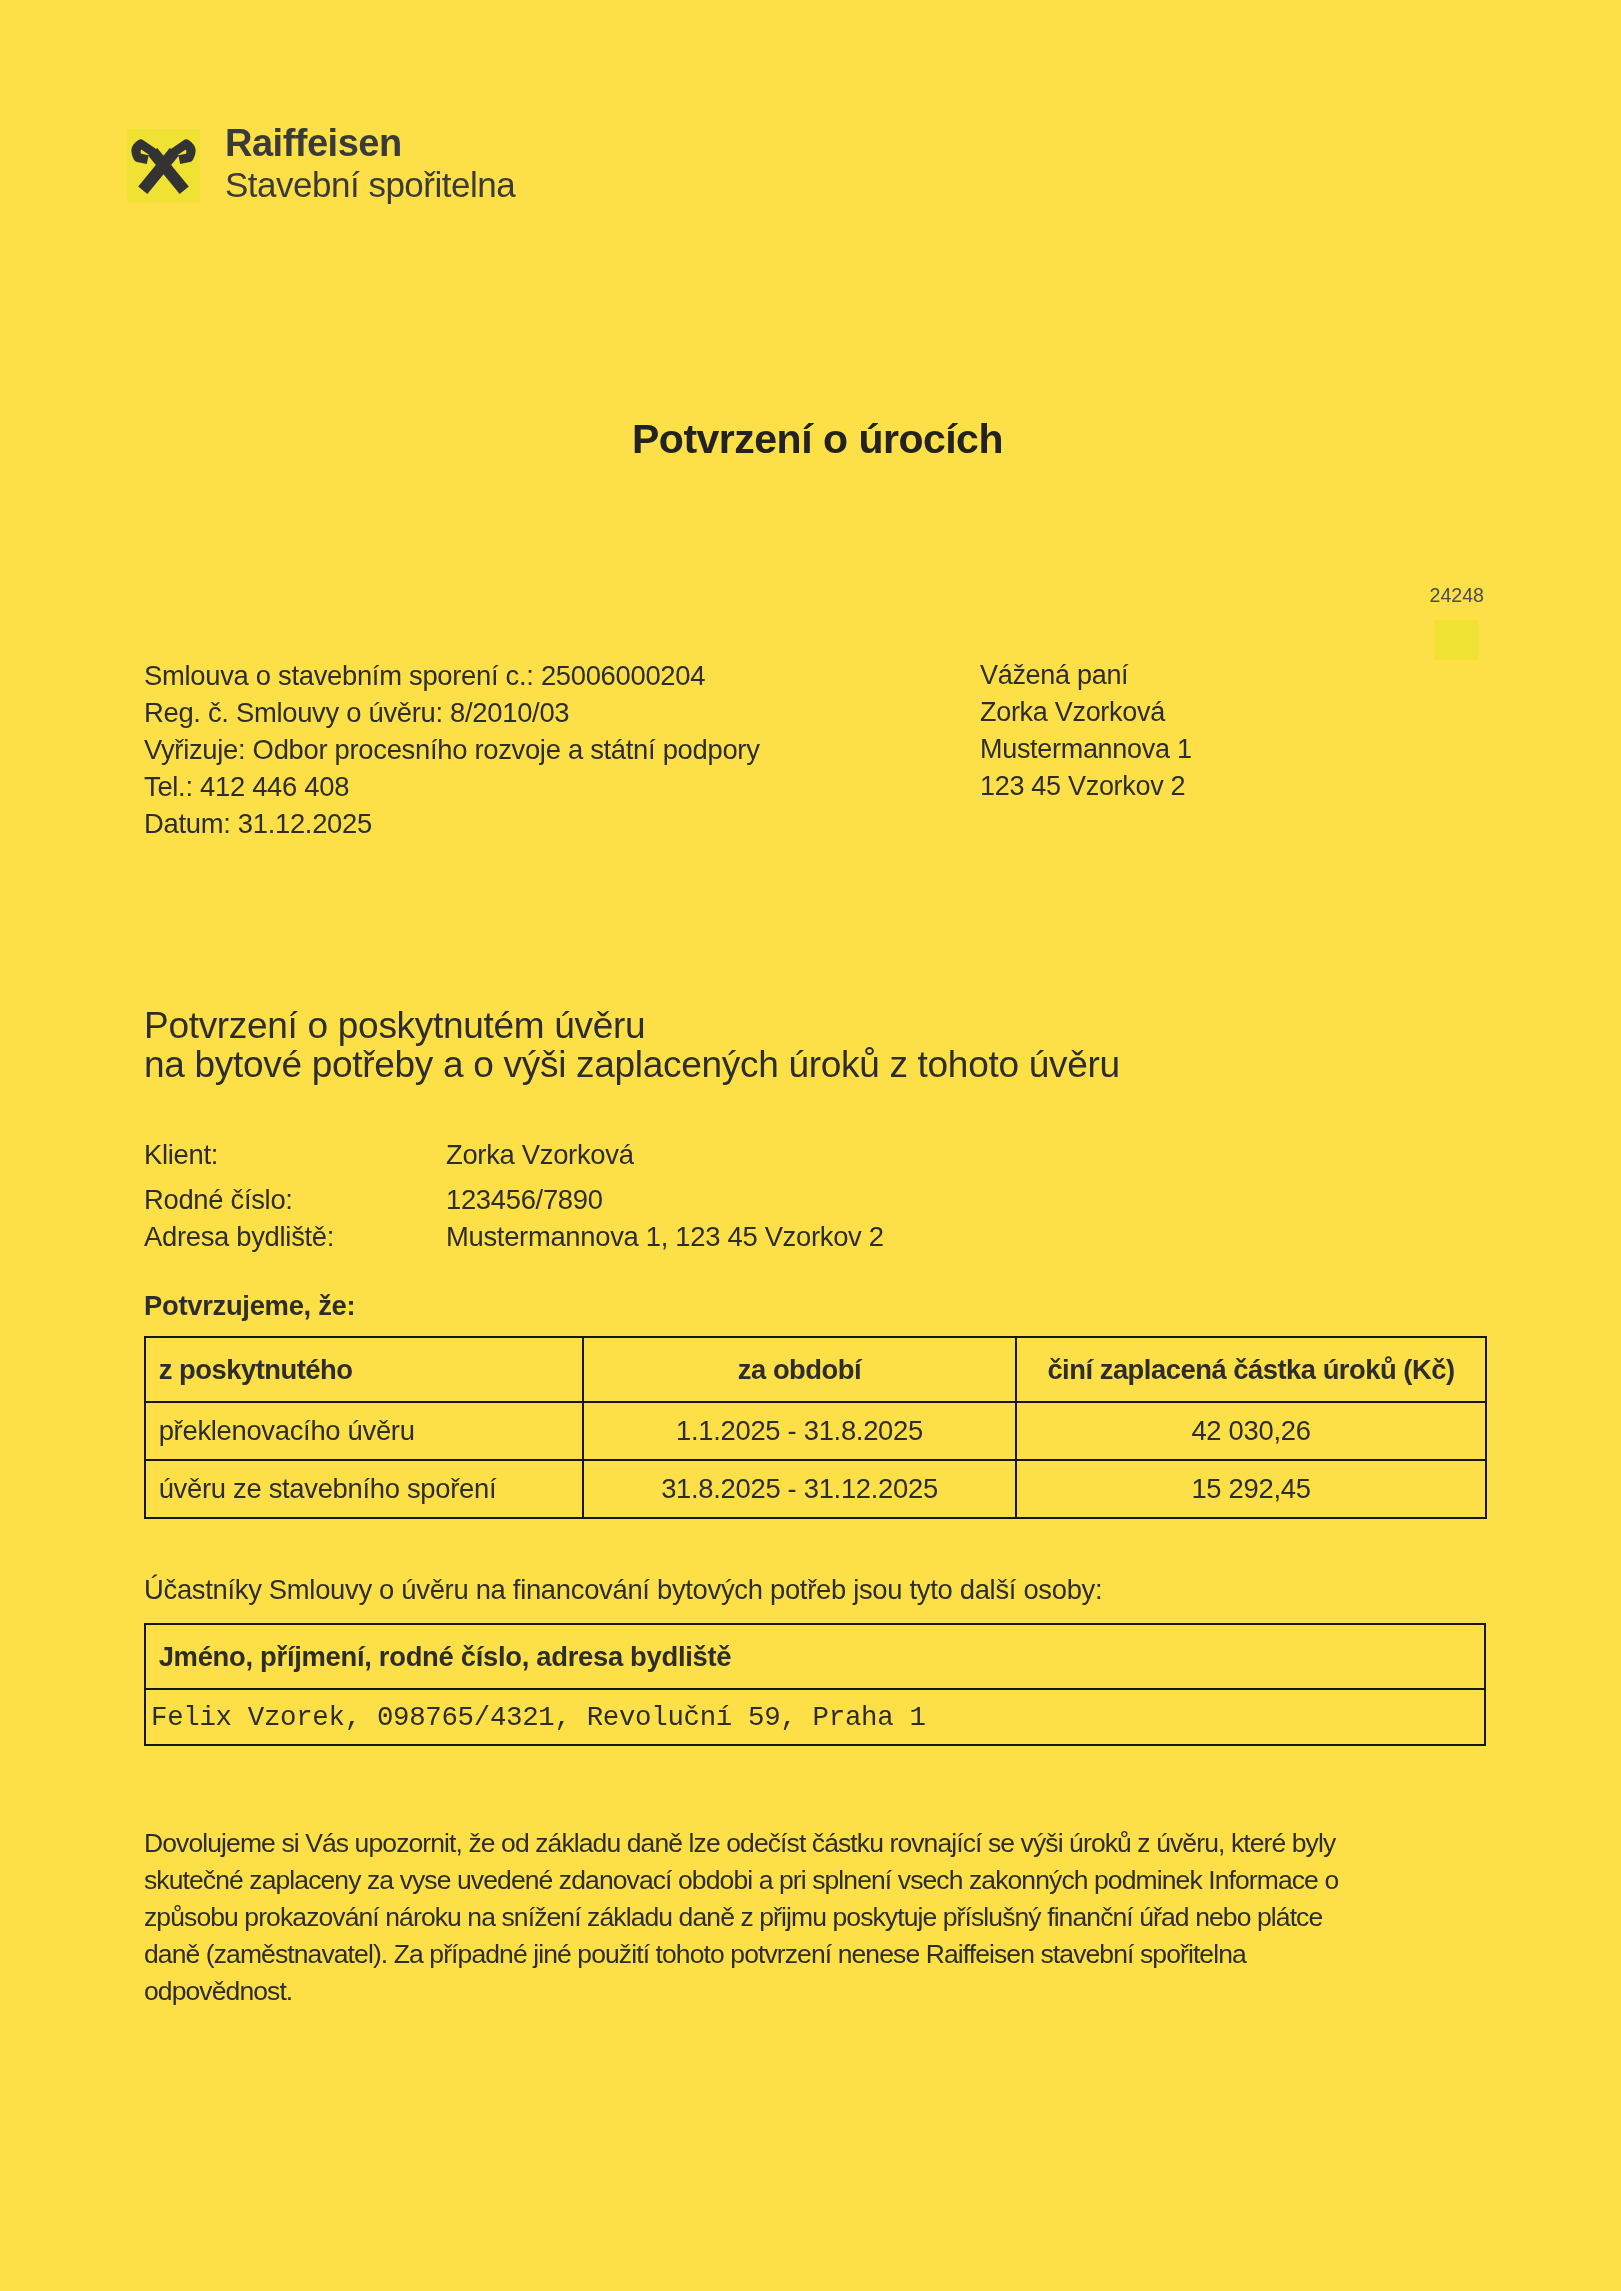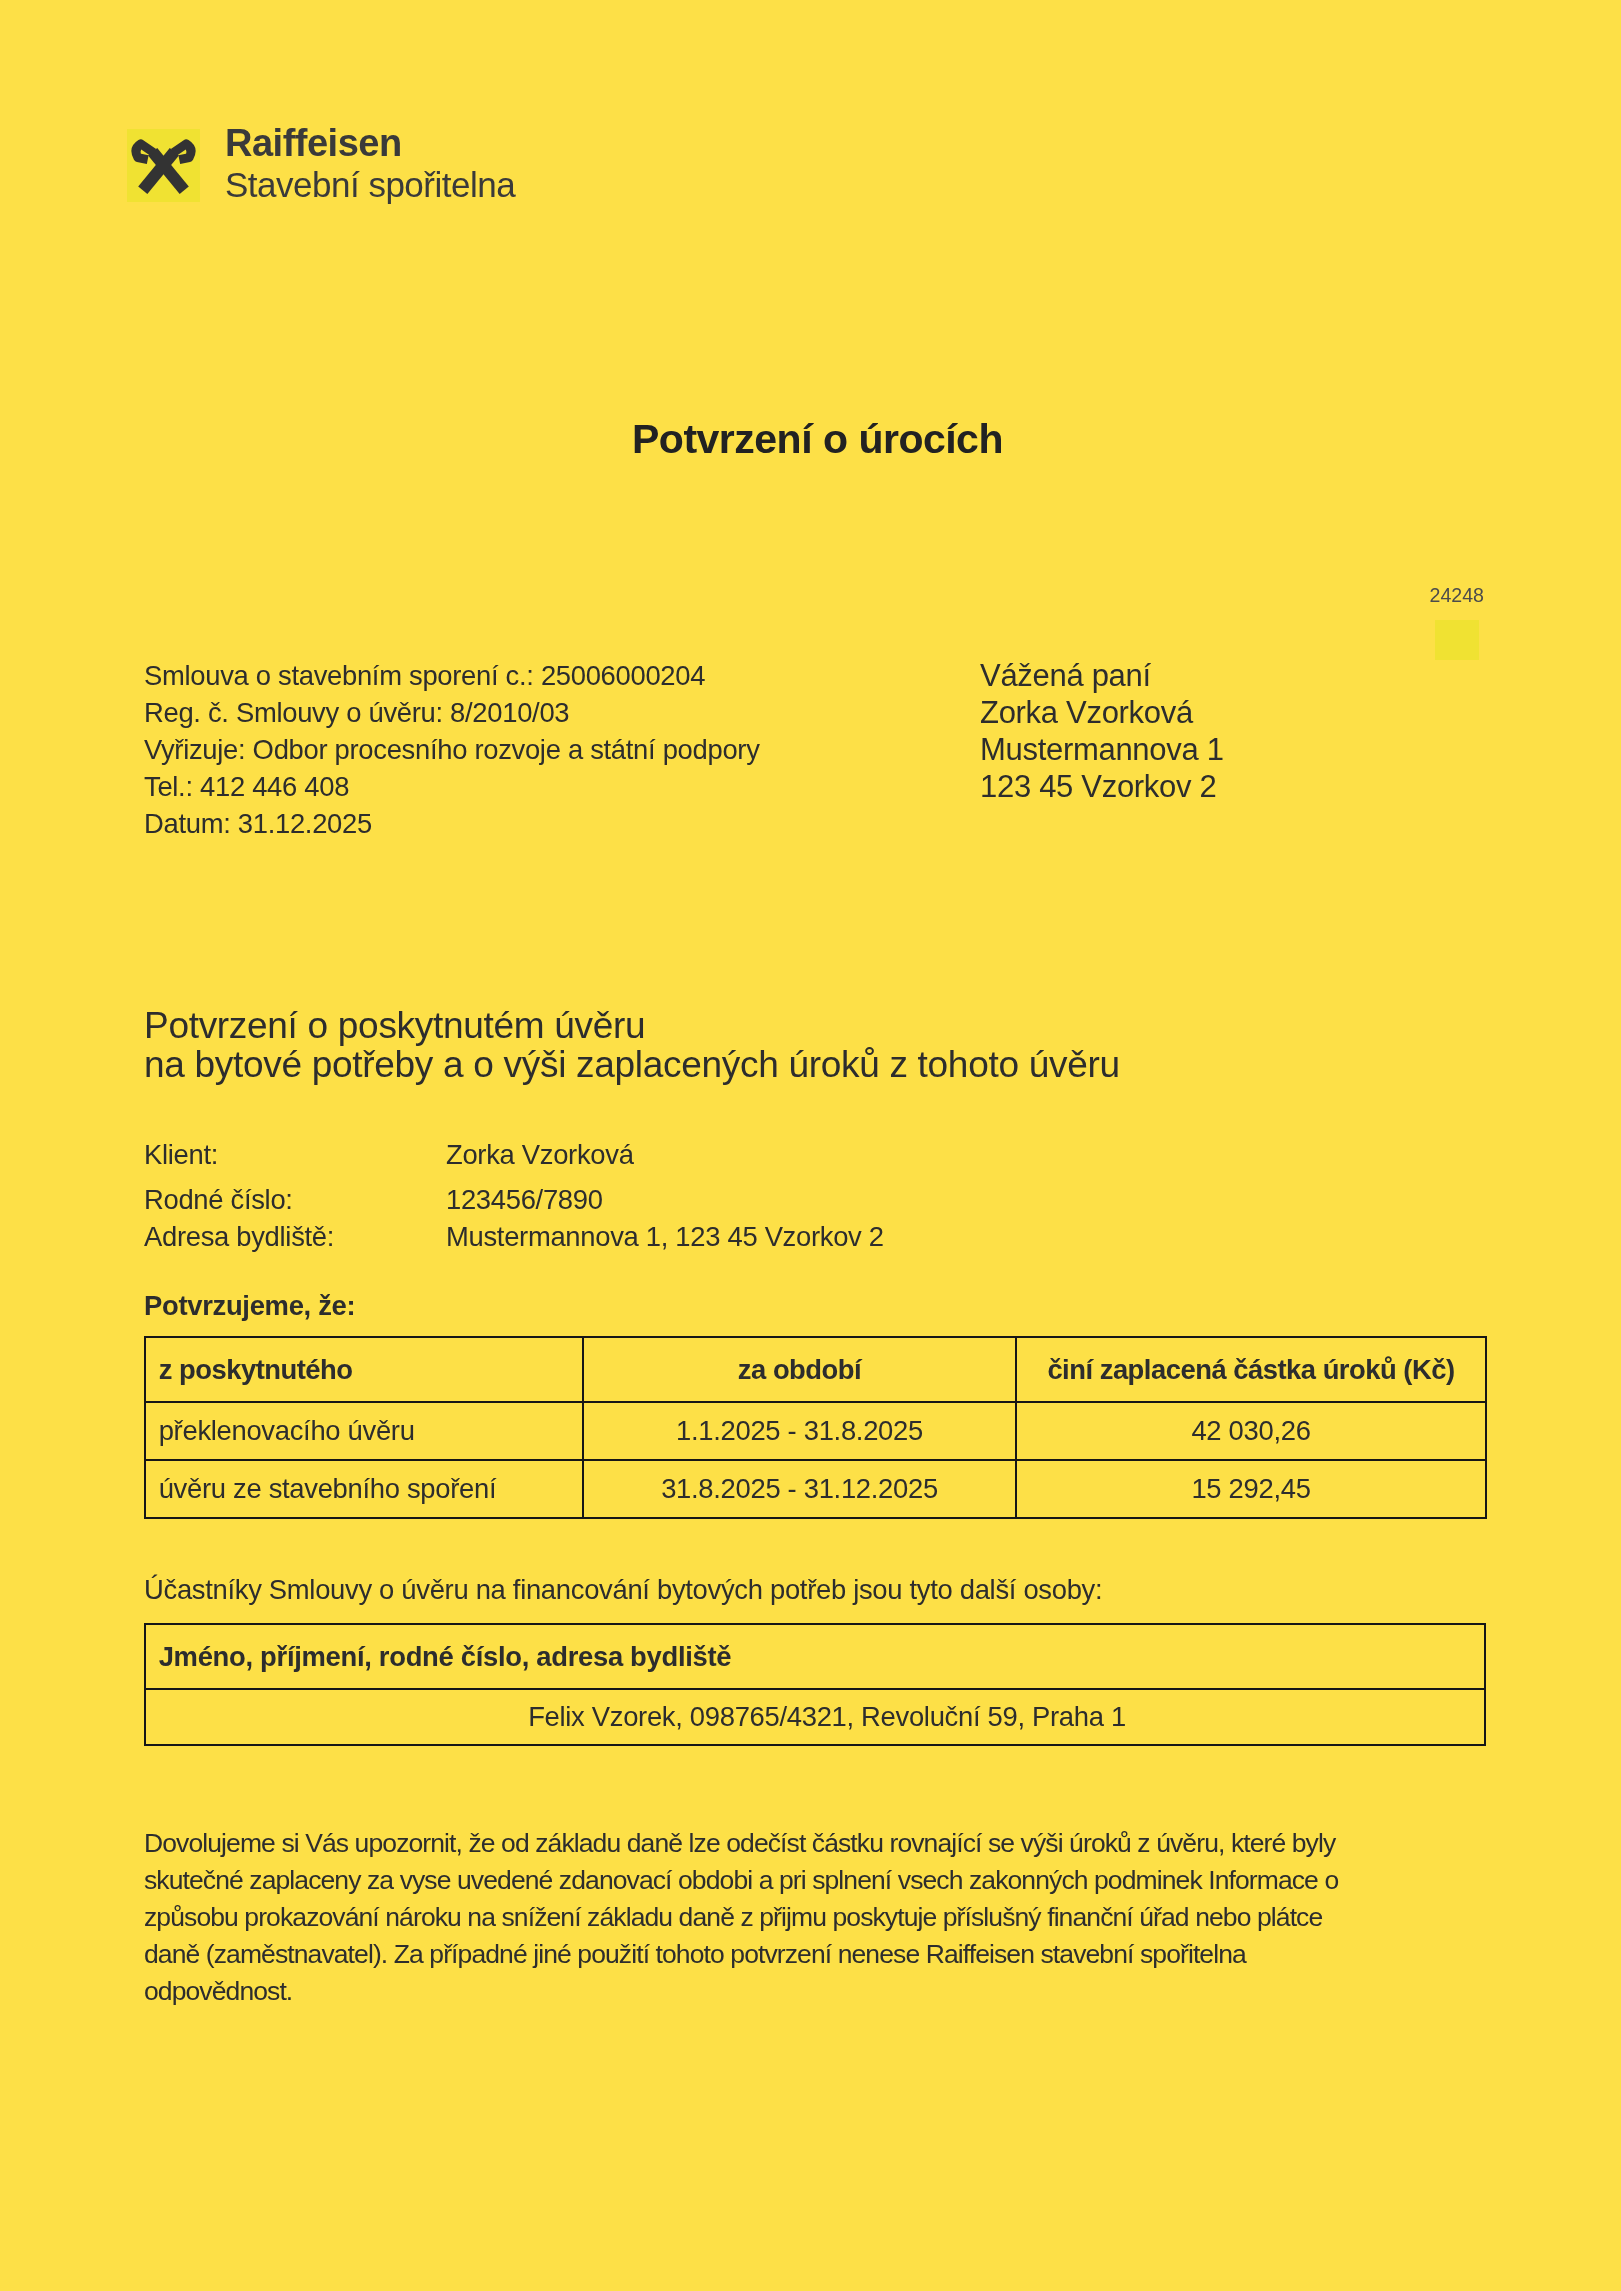--- a/index.html
+++ b/index.html
@@ -23,21 +23,21 @@
   .title { position:absolute; left:0; right:0; top:416px; margin:0; text-align:center;
            font-size:41px; font-weight:700; color:#222222; letter-spacing:-0.5px;padding-left:14px; }
 
   
   .ref-number { position:absolute; left:1423px; top:584px; width:61px; text-align:right;
                 font-size:19.6px; color:#4c4c4c; letter-spacing:0; }
   .ref-square { position:absolute; left:1435px; top:620px; width:44px; height:40px; }
 
   
   .meta      { position:absolute; left:144px;  top:657px; font-size:27.4px; line-height:37px; }
-  .recipient { position:absolute; left:980px; top:657px; font-size:31px; line-height:37px; }
+  .recipient { position:absolute; left:980px; top:657px; font-size:27px; line-height:37px; }
 
   
   .subject { position:absolute; left:144px; top:1006px; font-size:37px; line-height:39px; }
 
   
   .client-row { position:absolute; left:144px; font-size:27.4px; }
   .client-row .val { position:absolute; left:302px; white-space:nowrap; }
   .row-klient { top:1139px; font-weight:400; }
   .row-rc     { top:1184px; }
   .row-adr    { top:1221px; }
@@ -54,21 +54,21 @@
   .interest-table th.c1, .interest-table td.c1 { text-align:left; padding-left:12.7px; }
   .interest-table th.c2, .interest-table td.c2,
   .interest-table th.c3, .interest-table td.c3 { text-align:center; }
 
   .participants-intro { position:absolute; left:144px; top:1574px; font-size:27.4px; }
 
   .participants-table { position:absolute; left:144px; top:1623px; width:1342px;
                         border:2.9px solid #161616; font-size:27.4px; }
   .participants-table th { height:61px; font-weight:700; text-align:left; padding-left:12.7px;
                            border-bottom:2.9px solid #161616; vertical-align:middle; white-space:nowrap; }
-  .participants-table td { height:52px; text-align:center; padding-left:25px; vertical-align:middle; white-space:nowrap; }
+  .participants-table td { height:52px; text-align:left; padding-left:5px; vertical-align:middle; white-space:nowrap;font-family:Liberation Mono, monospace; }
 
   
   .disclaimer { position:absolute; left:144px; top:1825px; font-size:26.5px; line-height:37px;
                 letter-spacing:-0.9px; color:#2d2d2d; }
   .disclaimer div { white-space:nowrap; }
 </style>
 </head>
 <body>
 
 <div class="page">

